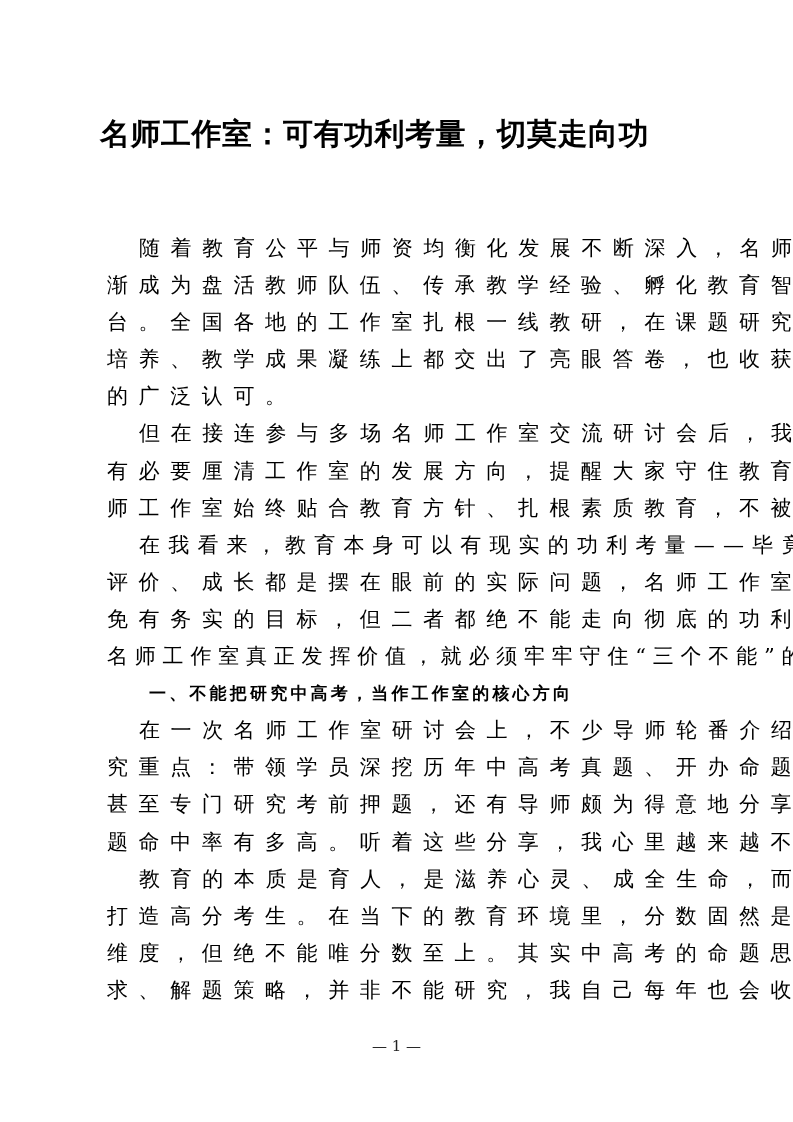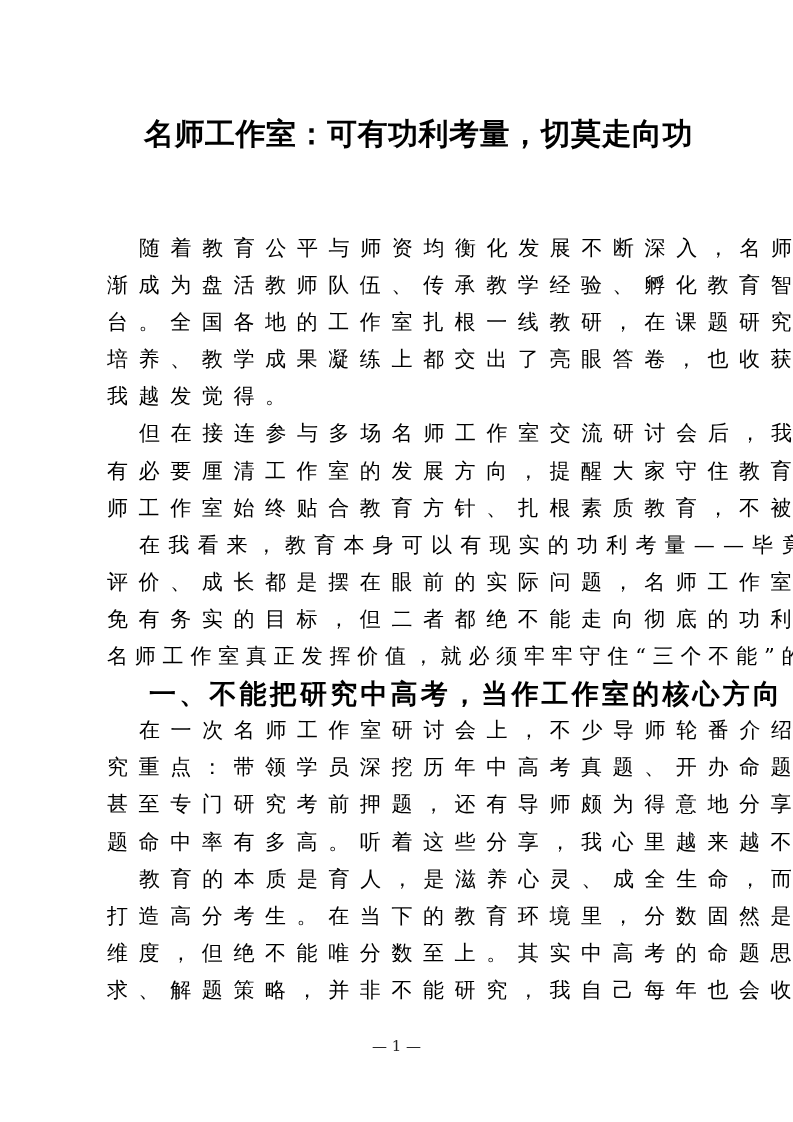--- a/index.html
+++ b/index.html
@@ -19,21 +19,21 @@
       left: 0; top: 0;
       width: 793px;
       height: 1122px;
       background: #ffffff;
     }
     .title {
       position: absolute;
       left: 100px;
       top: 112px;
       width: 593px;
-      text-align: right;
+      text-align: left;
       font-family: "DejaVu Sans", "Liberation Sans", sans-serif;
       font-weight: bold;
       font-size: 30px;
       line-height: 44px;
       letter-spacing: 0.5px;
       margin: 0;
     }
     .body {
       position: absolute;
       left: 107px;
@@ -47,21 +47,21 @@
       line-height: 37.1px;
       font-family: "DejaVu Serif", "Liberation Serif", serif;
       font-size: 21px;
       letter-spacing: 10.6px;
     }
     .line.tight { letter-spacing: 8.2px; }
     .line.tighter { letter-spacing: 6.8px; }
     .line.heading {
       font-family: "DejaVu Sans", "Liberation Sans", sans-serif;
       font-weight: bold;
-      font-size: 27px;
+      font-size: 17px;
       letter-spacing: 3.2px;
       padding-left: 42px;
     }
     .indent { padding-left: 32px; }
     .footer {
       position: absolute;
       left: 0;
       width: 793px;
       top: 1037px;
       text-align: center;
@@ -79,21 +79,21 @@
     <span class="line-t" style="display:block;white-space:nowrap;">名师工作室：可有功利考量，切莫走向功</span>
   </h1>
 
   <div class="body">
 
     <div>
       <span class="line indent">随着教育公平与师资均衡化发展不断深入，名师工作室渐</span>
       <span class="line">渐成为盘活教师队伍、传承教学经验、孵化教育智慧的关键平</span>
       <span class="line">台。全国各地的工作室扎根一线教研，在课题研究、青年教师</span>
       <span class="line">培养、教学成果凝练上都交出了亮眼答卷，也收获了教育同行</span>
-      <span class="line">我越发觉得。</span>
+      <span class="line">的广泛认可。</span>
     </div>
 
     <div>
       <span class="line indent">但在接连参与多场名师工作室交流研讨会后，我越发觉得</span>
       <span class="line">有必要厘清工作室的发展方向，提醒大家守住教育初心，让名</span>
       <span class="line">师工作室始终贴合教育方针、扎根素质教育，不被功利裹挟。</span>
     </div>
 
     <div>
       <span class="line indent tight">在我看来，教育本身可以有现实的功利考量——毕竟升学、</span>

